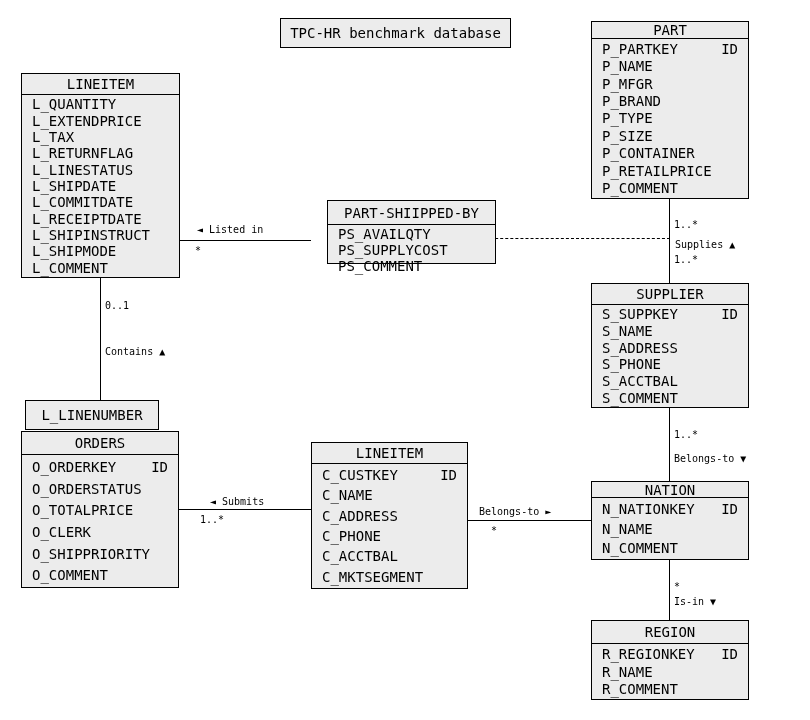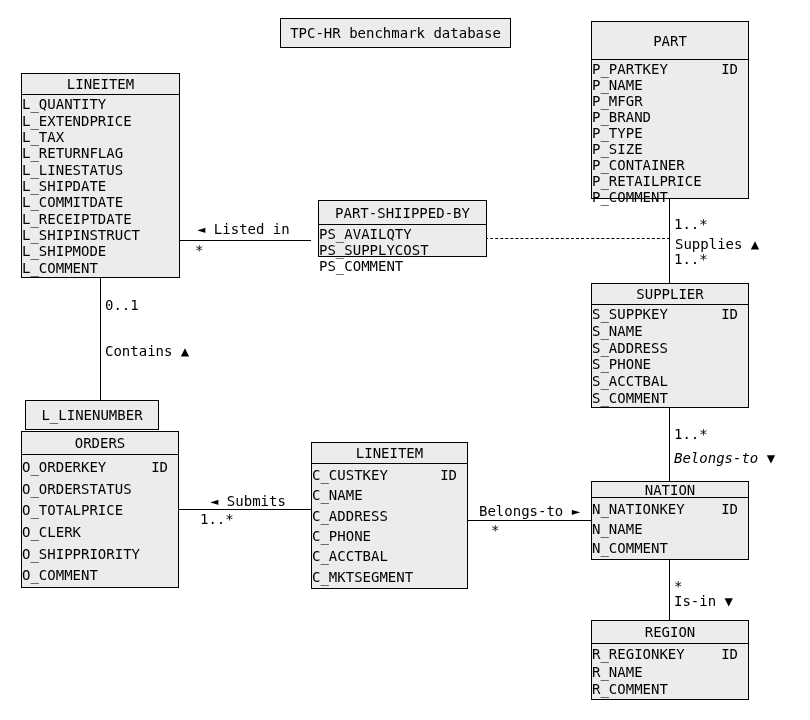--- a/index.html
+++ b/index.html
@@ -10,33 +10,33 @@
   }
   .entity {
     position:absolute; background:#ececec; border:1.5px solid #000;
     display:flex; flex-direction:column; font-size:14px;
   }
   .entity-title {
     flex:none; display:flex; align-items:center; justify-content:center;
     border-bottom:1.5px solid #000; letter-spacing:0;
   }
   .entity-rows { flex:1; display:flex; flex-direction:column; padding:1px 0; }
-  .attr-row { flex:1; display:flex; align-items:center; padding:0 10px 0 0; }
+  .attr-row { flex:1; display:flex; align-items:center; padding:0 10px 0 10px; }
   .attr-name { flex:1; white-space:pre; }
   .attr-tag { flex:none; }
   .label-box {
     position:absolute; background:#ececec; border:1.5px solid #000;
     display:flex; align-items:center; justify-content:center; font-size:14px;
   }
   .rel-line { position:absolute; }
   .rel-line.h { border-top:1.5px solid #000; height:0; }
   .rel-line.v { border-left:1.5px solid #000; width:0; }
   .rel-line.h.dashed { border-top:1.5px dashed #000; }
   .rel-label {
-    position:absolute; font-size:14px; line-height:17px; white-space:pre;
+    position:absolute; font-size:10px; line-height:17px; white-space:pre;
     font-family:"DejaVu Sans Mono","DejaVu Sans",monospace;
   }
 </style>
 </head>
 <body>
 
 <div class="canvas">
 
   <div class="rel-line h" style="left:180px;top:240px;width:131px;"></div>
   <div class="rel-line h dashed" style="left:480px;top:238px;width:190px;"></div>
@@ -84,21 +84,21 @@
         <div class="attr-row">
           <span class="attr-name">L_SHIPMODE</span>
         </div>
         <div class="attr-row">
           <span class="attr-name">L_COMMENT</span>
         </div>
       </div>
   </div>
 
   <div class="entity" style="left:591px;top:21px;width:158px;height:178px;">
-    <div class="entity-title" style="height:38px;">PART</div>
+    <div class="entity-title" style="height:17px;">PART</div>
     <div class="entity-rows">
         <div class="attr-row">
           <span class="attr-name">P_PARTKEY</span>
           <span class="attr-tag">ID</span>
         </div>
         <div class="attr-row">
           <span class="attr-name">P_NAME</span>
         </div>
         <div class="attr-row">
           <span class="attr-name">P_MFGR</span>
@@ -117,21 +117,21 @@
         </div>
         <div class="attr-row">
           <span class="attr-name">P_RETAILPRICE</span>
         </div>
         <div class="attr-row">
           <span class="attr-name">P_COMMENT</span>
         </div>
       </div>
   </div>
 
-  <div class="entity" style="left:318px;top:200px;width:169px;height:57px;">
+  <div class="entity" style="left:327px;top:200px;width:169px;height:64px;">
     <div class="entity-title" style="height:24px;">PART-SHIIPPED-BY</div>
     <div class="entity-rows">
         <div class="attr-row">
           <span class="attr-name">PS_AVAILQTY</span>
         </div>
         <div class="attr-row">
           <span class="attr-name">PS_SUPPLYCOST</span>
         </div>
         <div class="attr-row">
           <span class="attr-name">PS_COMMENT</span>
@@ -260,18 +260,18 @@
   <span class="rel-label" style="left:105px;top:297px;">0..1</span>
   <span class="rel-label" style="left:105px;top:343px;">Contains ▲</span>
 
   <span class="rel-label" style="left:210px;top:493px;">◄ Submits</span>
   <span class="rel-label" style="left:200px;top:511px;">1..*</span>
 
   <span class="rel-label" style="left:479px;top:503px;">Belongs-to ►</span>
   <span class="rel-label" style="left:491px;top:522px;">*</span>
 
   <span class="rel-label" style="left:674px;top:426px;">1..*</span>
-  <span class="rel-label" style="left:674px;top:450px;font-style:italic;">Belongs-to ▼</span>
+  <span class="rel-label" style="left:674px;top:450px;">Belongs-to ▼</span>
 
   <span class="rel-label" style="left:674px;top:578px;">*</span>
   <span class="rel-label" style="left:674px;top:593px;">Is-in ▼</span>
 
 </div>
 
 </body></html>

